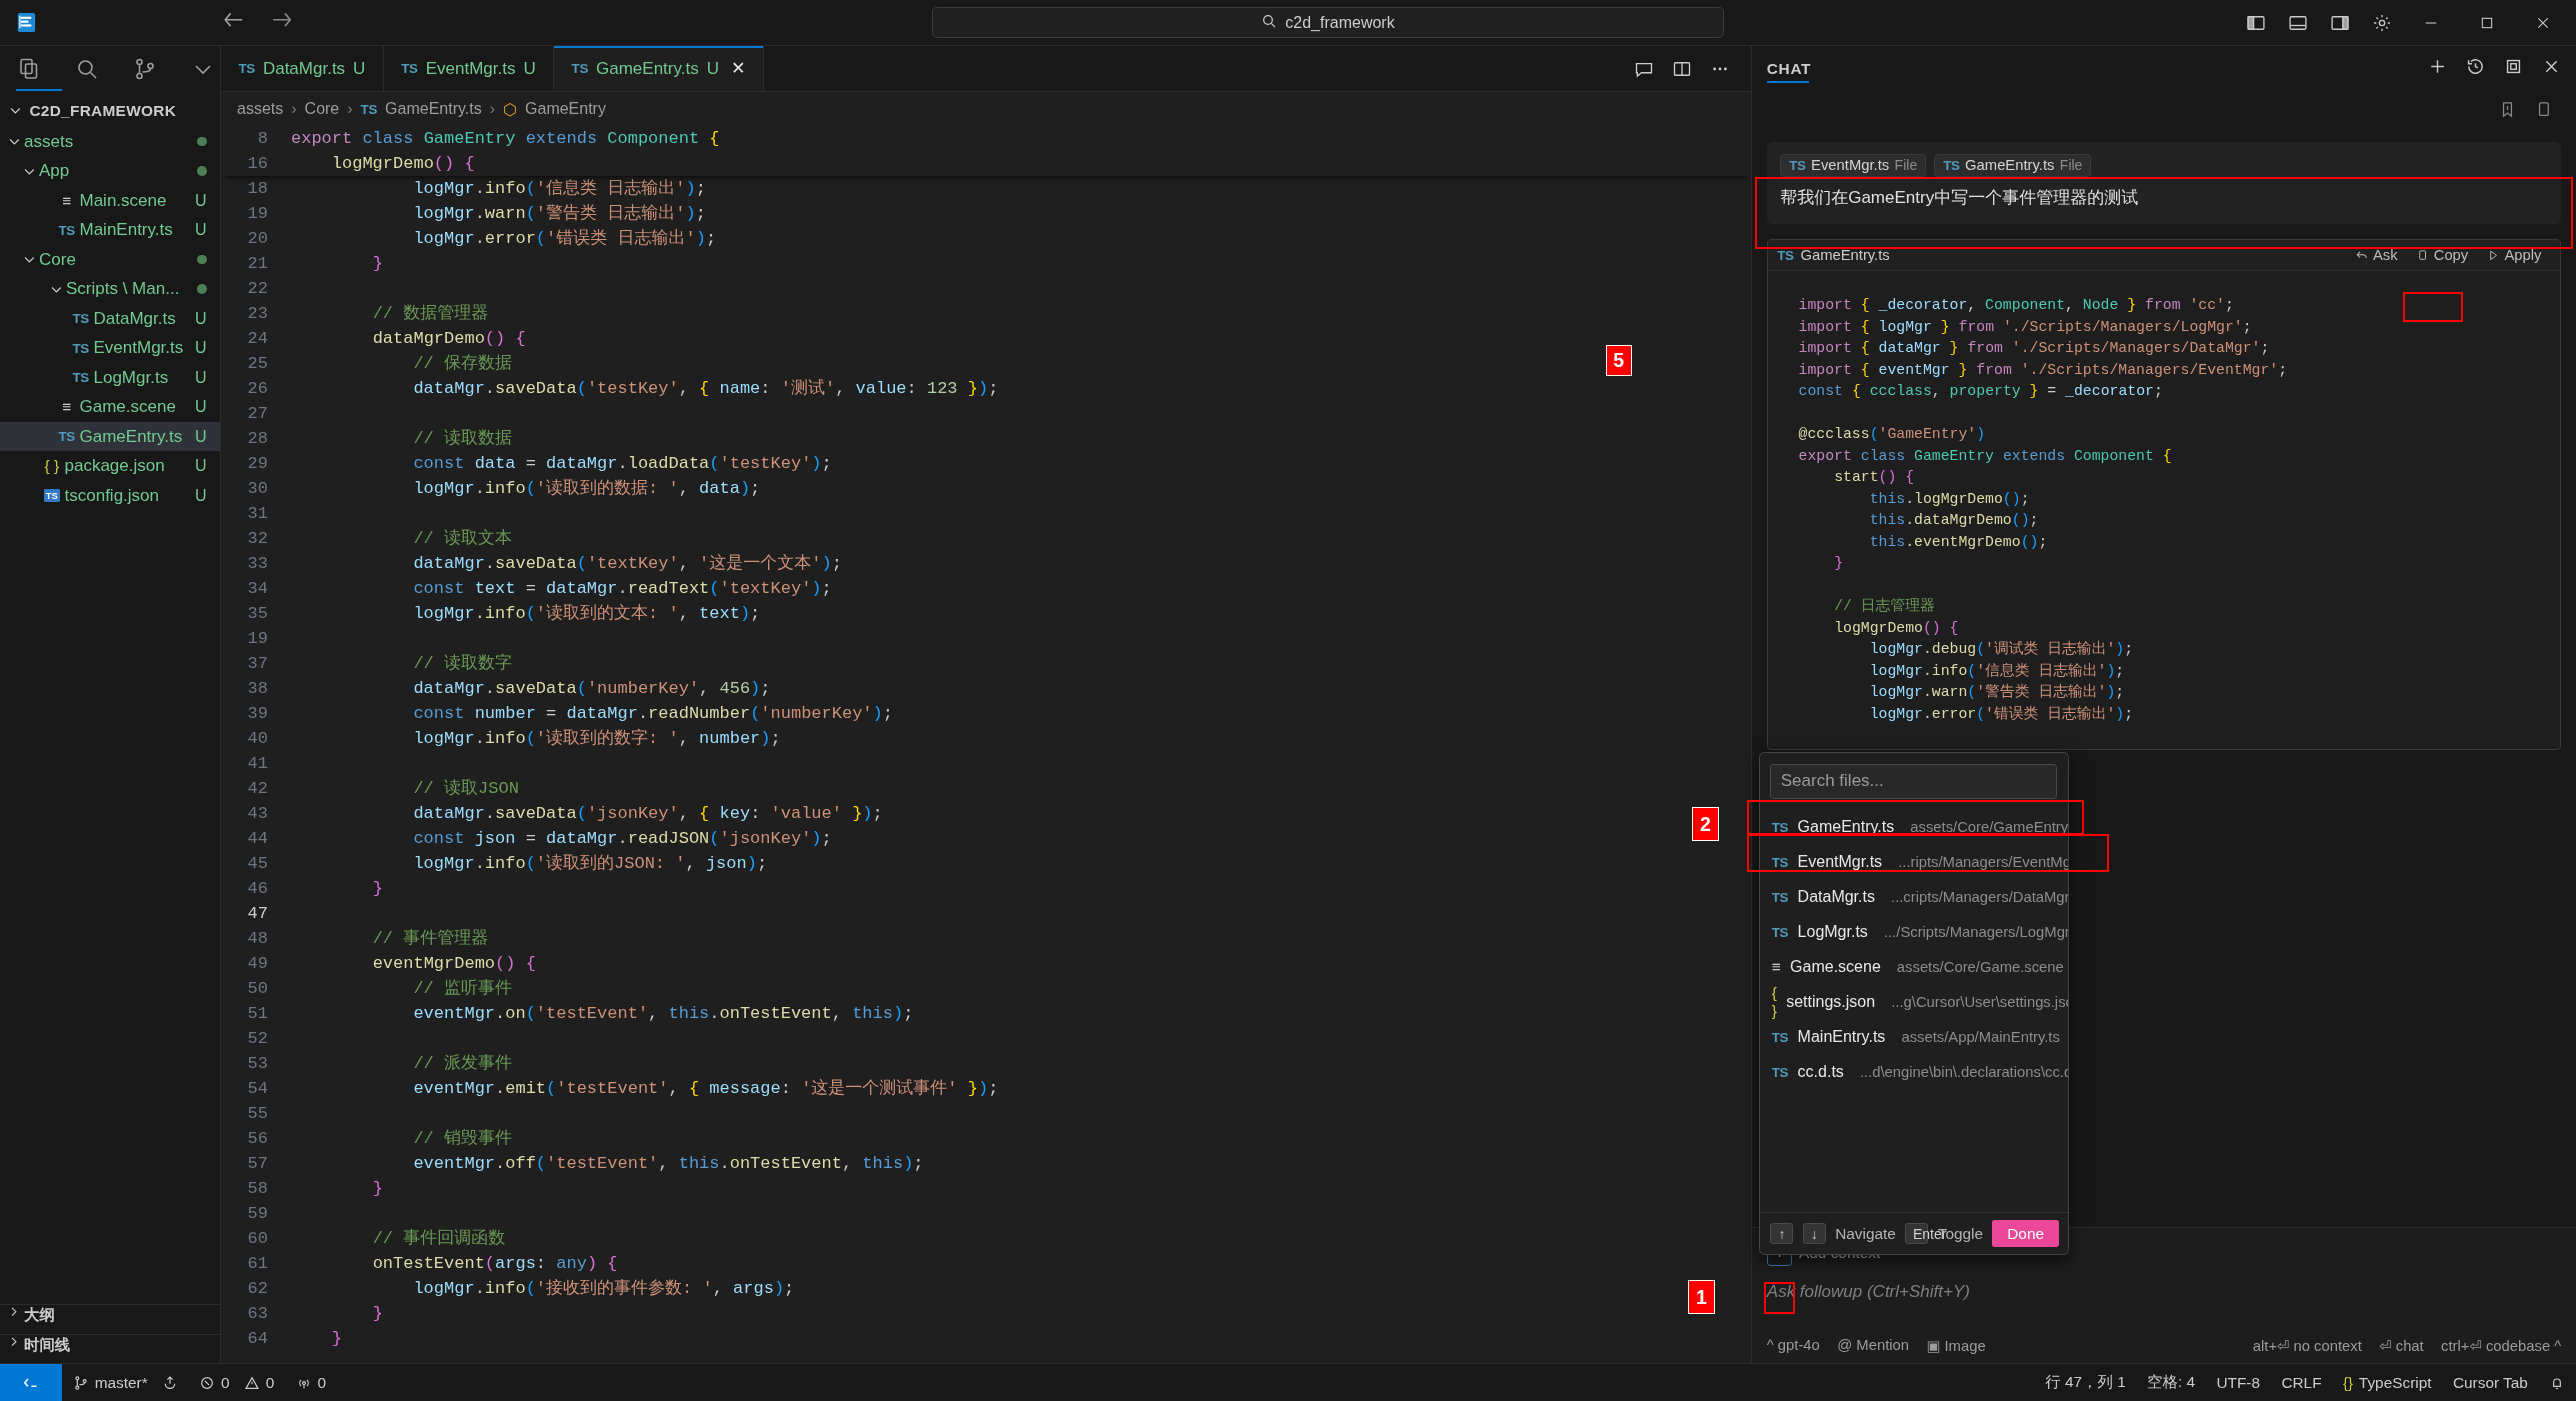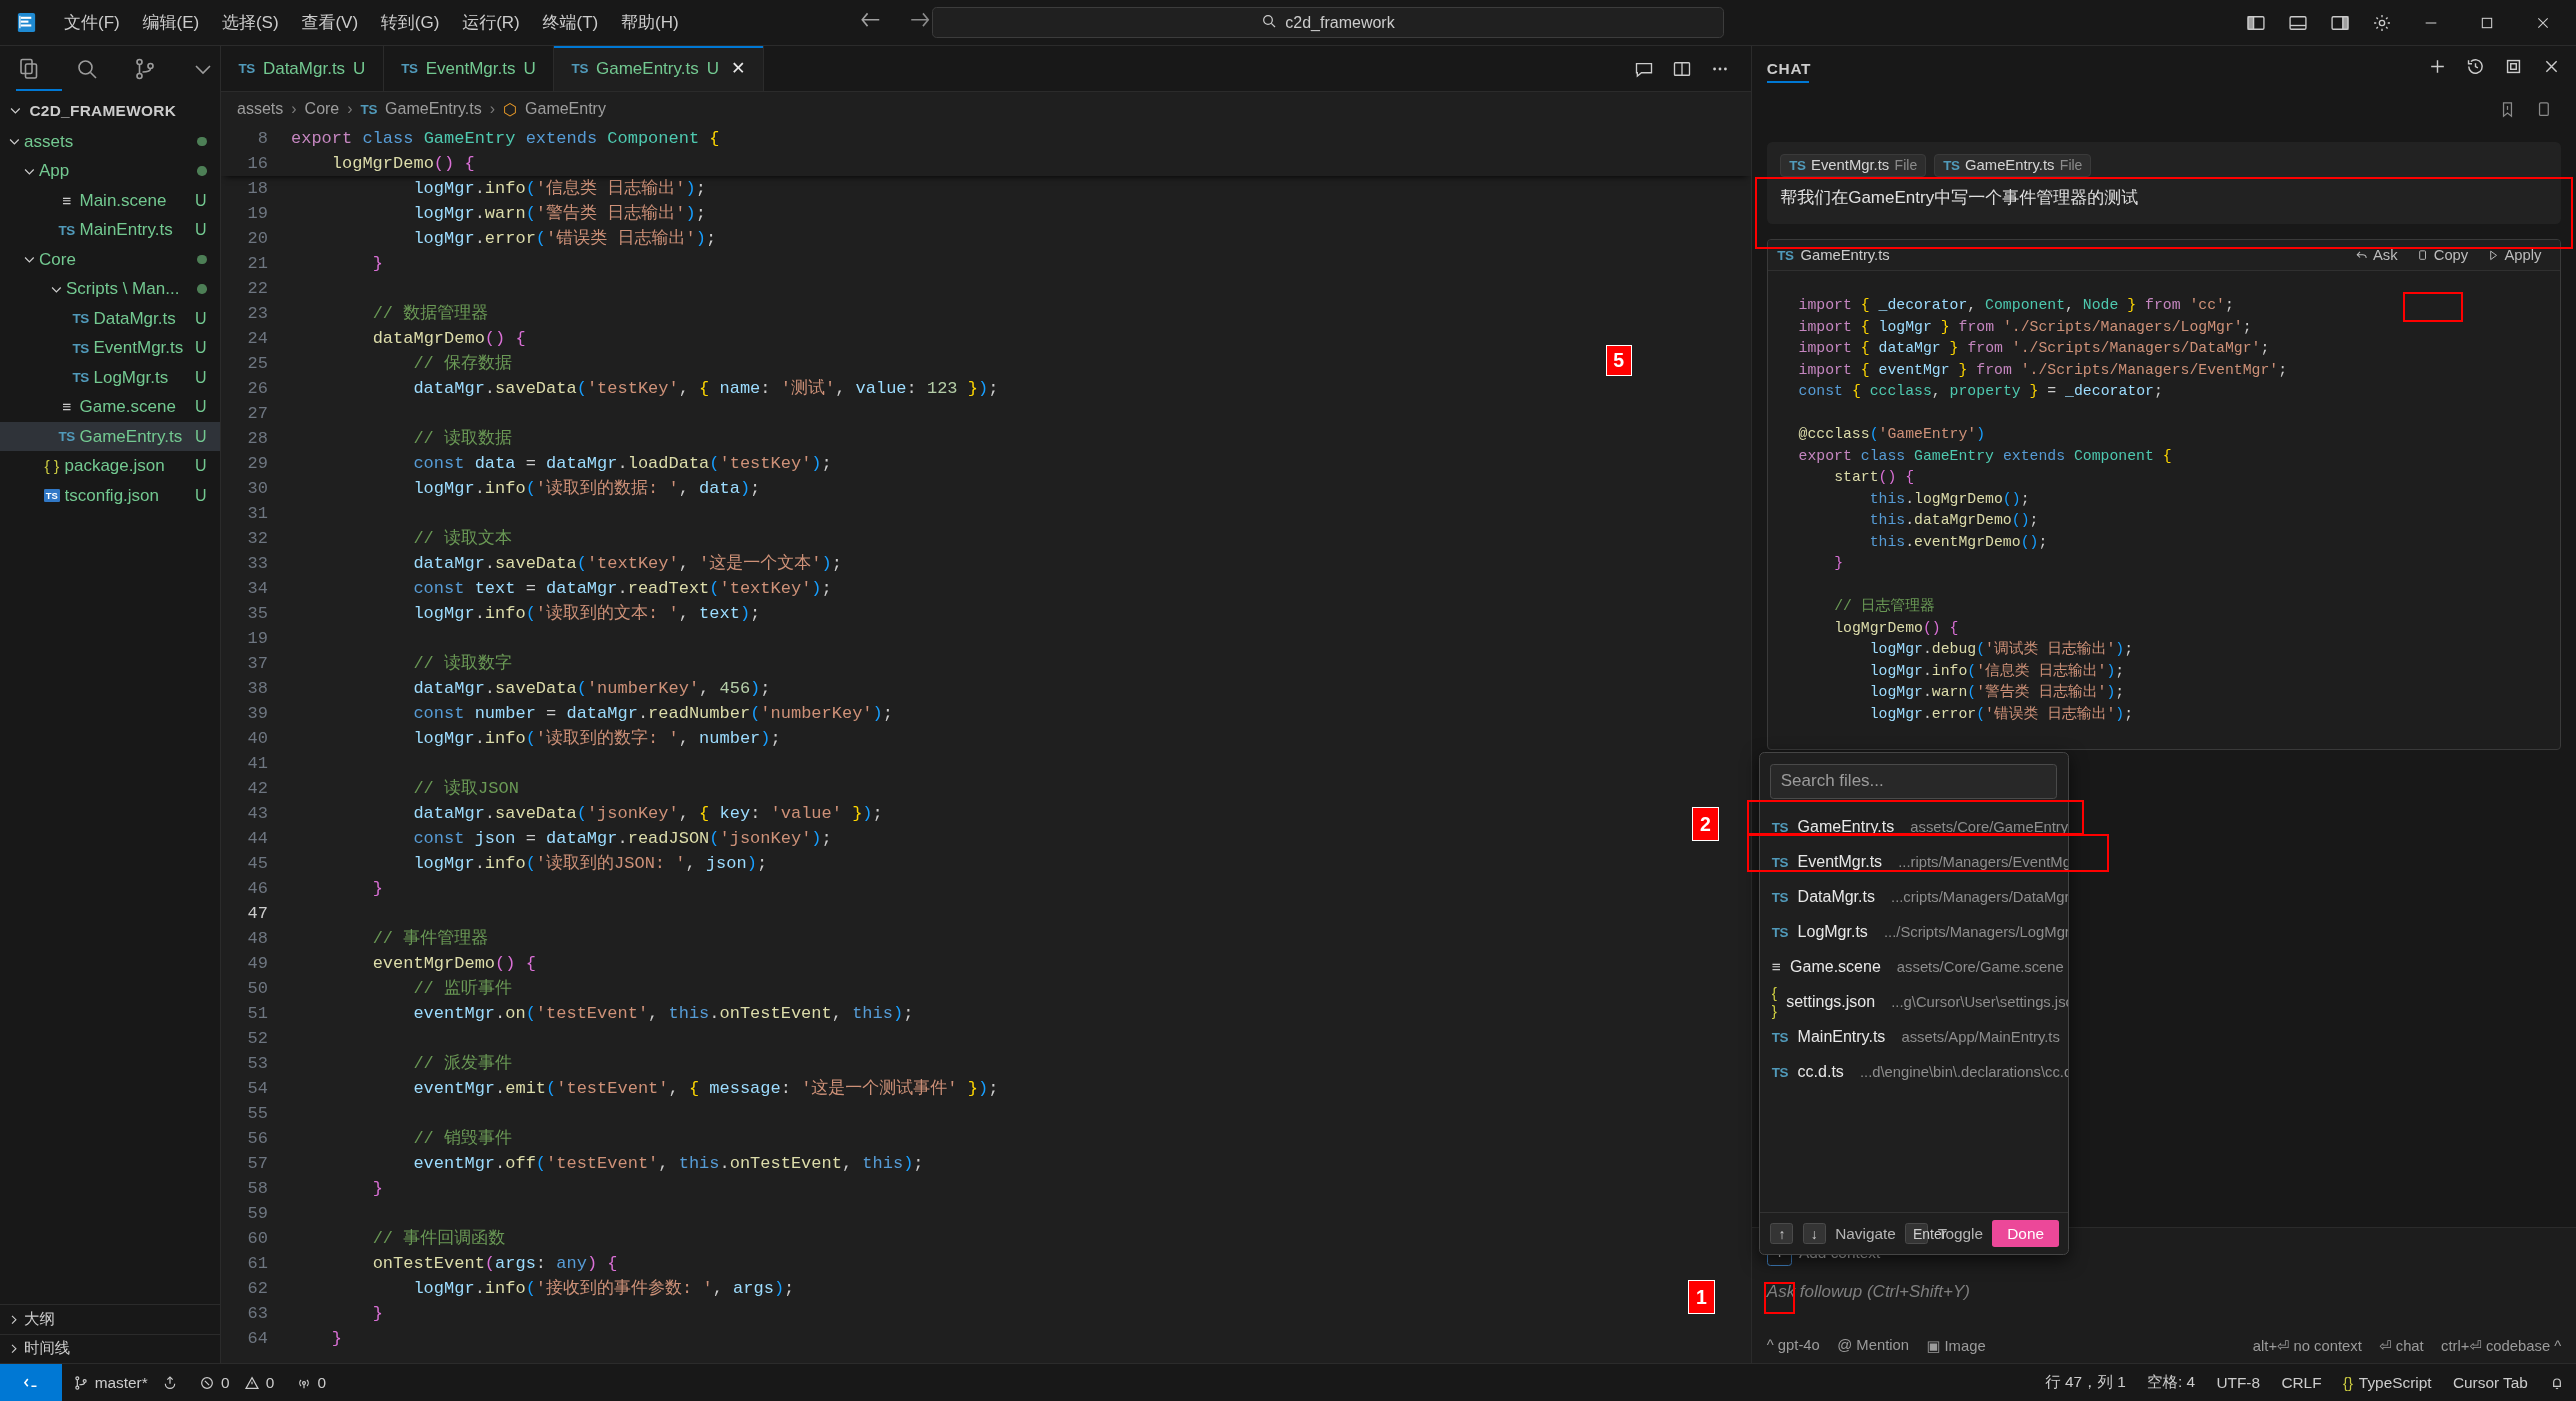--- a/index.html
+++ b/index.html
@@ -59,21 +59,21 @@
   .trow .tw-chev svg { width:14.8px; height:14.8px; stroke:#cccccc; fill:none; stroke-width:2; }
   .trow .ficon { width:25.5px; flex:0 0 25.5px; display:flex; align-items:center; justify-content:center; }
   .trow .lbl { color:#73c991; white-space:nowrap; overflow:hidden; text-overflow:ellipsis; }
   .trow .badge { margin-left:auto; color:#73c991; font-size:16px; }
   .trow .dot { margin-left:auto; width:9.4px; height:9.4px; border-radius:50%; background:#4d7f56; }
   .ts-ico { color:#519aba; font-size:13.4px; font-weight:bold; letter-spacing:-0.3px; }
   .scene-ico { color:#cccccc; font-size:15.4px; }
   .json-ico { color:#cbcb41; font-size:15.4px; }
   .tscfg-ico { background:#3178c6; color:#fff; font-size:9.4px; font-weight:bold; padding:1.3px 2px; border-radius:1.3px; }
   .sb-bottom { margin-top:auto; }
-  .sb-sec { height:29.5px; display:flex; align-items:center; gap:4px; padding-left:6.7px; border-top:0.7px solid #2b2b2b; font-size:15.4px; font-weight:normal; }
+  .sb-sec { height:29.5px; display:flex; gap:4px; padding-left:6.7px; border-top:0.7px solid #2b2b2b; font-size:15.4px; font-weight:bold; }
   .sb-sec svg { width:13.4px; height:13.4px; stroke:#ccc; fill:none; stroke-width:2; }
 
   
   .editor { flex:1; display:flex; flex-direction:column; min-width:0; background:#1f1f1f; position:relative; }
   .tabbar { height:46px; background:#181818; display:flex; align-items:stretch; border-bottom:0.7px solid #2b2b2b; }
   .tab {
     display:flex; align-items:center; gap:8px; padding:0 17.4px;
     font-size:17px; background:#181818; border-right:0.7px solid #2b2b2b; position:relative;
     color:#73c991; white-space:nowrap;
   }
@@ -194,30 +194,20 @@
   <div class="titlebar">
     <div class="tb-logo">
       <svg viewBox="0 0 24 24">
           <rect x="3" y="2" width="18" height="20" rx="2" fill="#1f8ad2"></rect>
           <rect x="6" y="6" width="11" height="2.2" fill="#fff"></rect>
           <rect x="6" y="10" width="8" height="2.2" fill="#fff"></rect>
           <rect x="6" y="14" width="11" height="2.2" fill="#fff"></rect>
           <rect x="4.5" y="5" width="1.2" height="13" fill="#fff"></rect>
         </svg>
     </div>
-    <div class="tb-menu" id="menubar">
-        <div class="mi">文件(F)</div>
-        <div class="mi">编辑(E)</div>
-        <div class="mi">选择(S)</div>
-        <div class="mi">查看(V)</div>
-        <div class="mi">转到(G)</div>
-        <div class="mi">运行(R)</div>
-        <div class="mi">终端(T)</div>
-        <div class="mi">帮助(H)</div>
-      </div>
 
     <div class="tb-nav">
       <span>
         <svg viewBox="0 0 24 24" fill="none" stroke="#a0a0a0" stroke-width="1.5">
             <path d="M20 12H4M9 6l-5 6 5 6"></path>
           </svg>
       </span>
       <span>
         <svg viewBox="0 0 24 24" fill="none" stroke="#8a8a8a" stroke-width="1.5">
             <path d="M4 12h16M15 6l5 6-5 6"></path>

